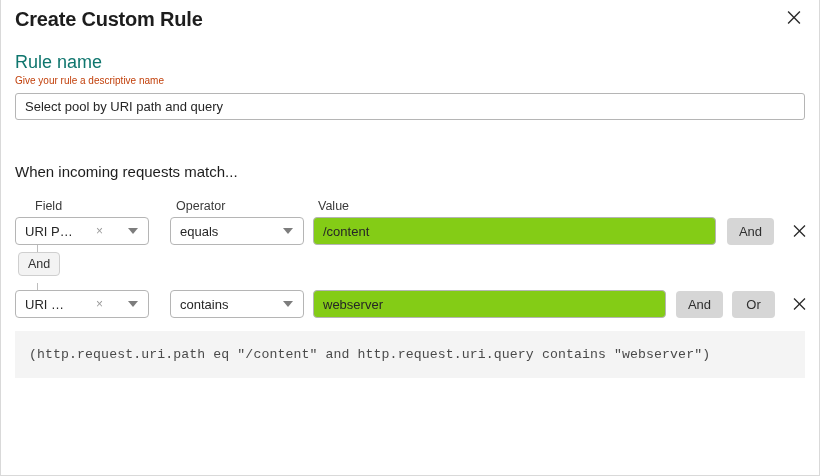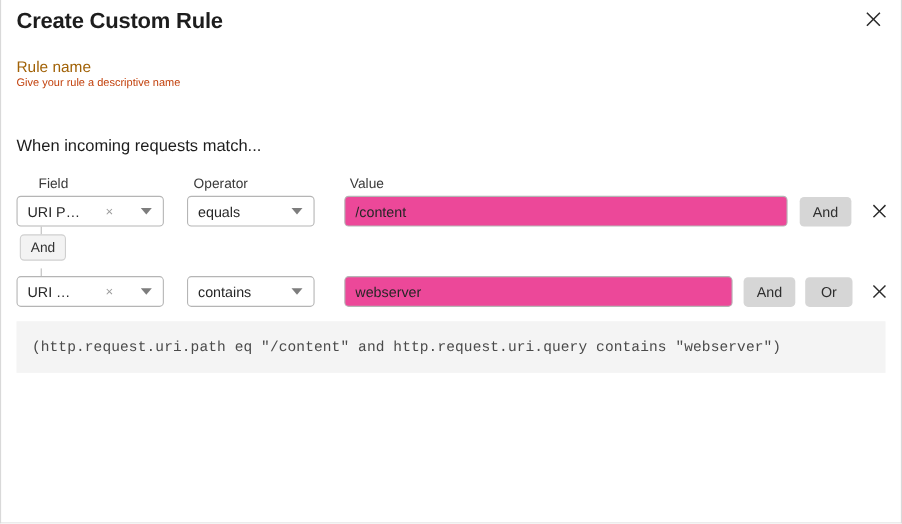--- a/index.html
+++ b/index.html
@@ -50,22 +50,22 @@
     display: flex;
     align-items: center;
     justify-content: center;
     cursor: pointer;
     color: #2b2b2b;
   }
   .close-button svg { display: block; }
 
   
   .field-label {
-    font-size: 14px;
-    color: #a16207;
+    font-size: 18px;
+    color: #0f766e;
     margin: 6px 0 2px 0;
   }
   .field-help {
     font-size: 10px;
     color: #c2410c;
     margin: 0 0 7px 0;
   }
   .text-input {
     box-sizing: border-box;
     width: 100%;
@@ -155,30 +155,30 @@
     flex: 0 0 auto;
     width: 0;
     height: 0;
     margin-right: 6px;
     border-left: 5px solid transparent;
     border-right: 5px solid transparent;
     border-top: 6px solid #7d7d7d;
   }
 
   .sel-field    { left: 0px;   width: 134px; }
-  .sel-operator { left: 155px; width: 116px; }
+  .sel-operator { left: 155px; width: 134px; }
 
   .val-input {
     position: absolute;
     box-sizing: border-box;
     height: 28px;
     left: 298px;
     border: 1px solid #b5b5b5;
     border-radius: 4px;
-    background: #ec4899;
+    background: #84cc16;
     font-family: "Liberation Sans", sans-serif;
     font-size: 13px;
     color: #262626;
     padding: 12px 9px;
     outline: none;
   }
   .val-w-1 { width: 403px; }
   .val-w-2 { width: 353px; }
 
   .logic-btn {
@@ -299,20 +299,21 @@
     <div class="close-button">
       <svg width="14" height="14" viewBox="0 0 14 14" aria-hidden="true">
         <path d="M1.6 1.1 L7 6.5 L12.4 1.1 L13.4 2.1 L8 7.5 L13.4 12.9 L12.4 13.9 L7 8.5 L1.6 13.9 L0.6 12.9 L6 7.5 L0.6 2.1 Z" fill="#2b2b2b"></path>
       </svg>
     </div>
   </div>
 
   
   <div class="field-label">Rule name</div>
   <div class="field-help">Give your rule a descriptive name</div>
+  <input class="text-input" type="text" value="Select pool by URI path and query" style="">
 
   
   <div class="section-heading">When incoming requests match...</div>
 
   <div class="col-headers">
     <div class="col-header c-field">Field</div>
     <div class="col-header c-operator">Operator</div>
     <div class="col-header c-value">Value</div>
   </div>
 

